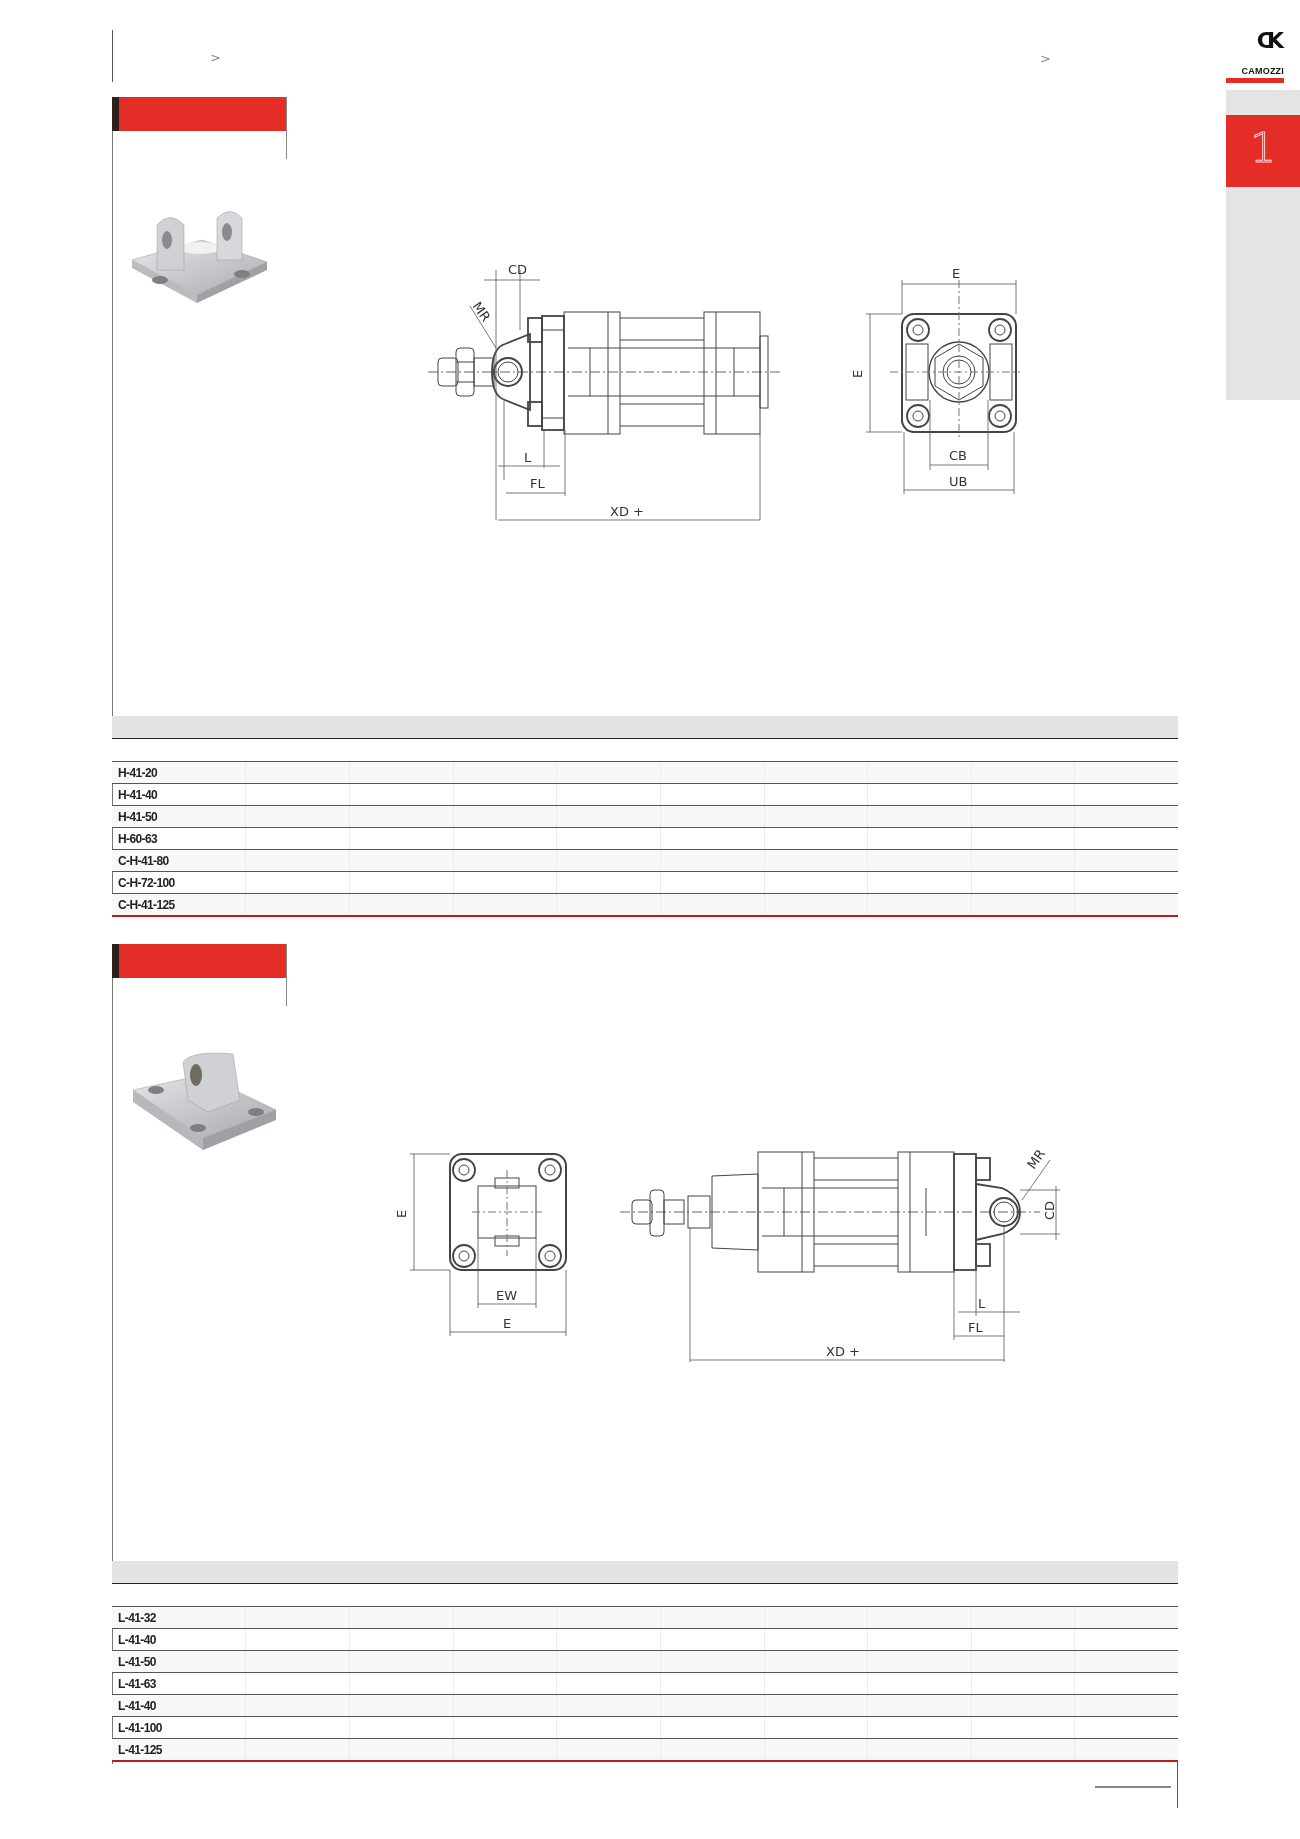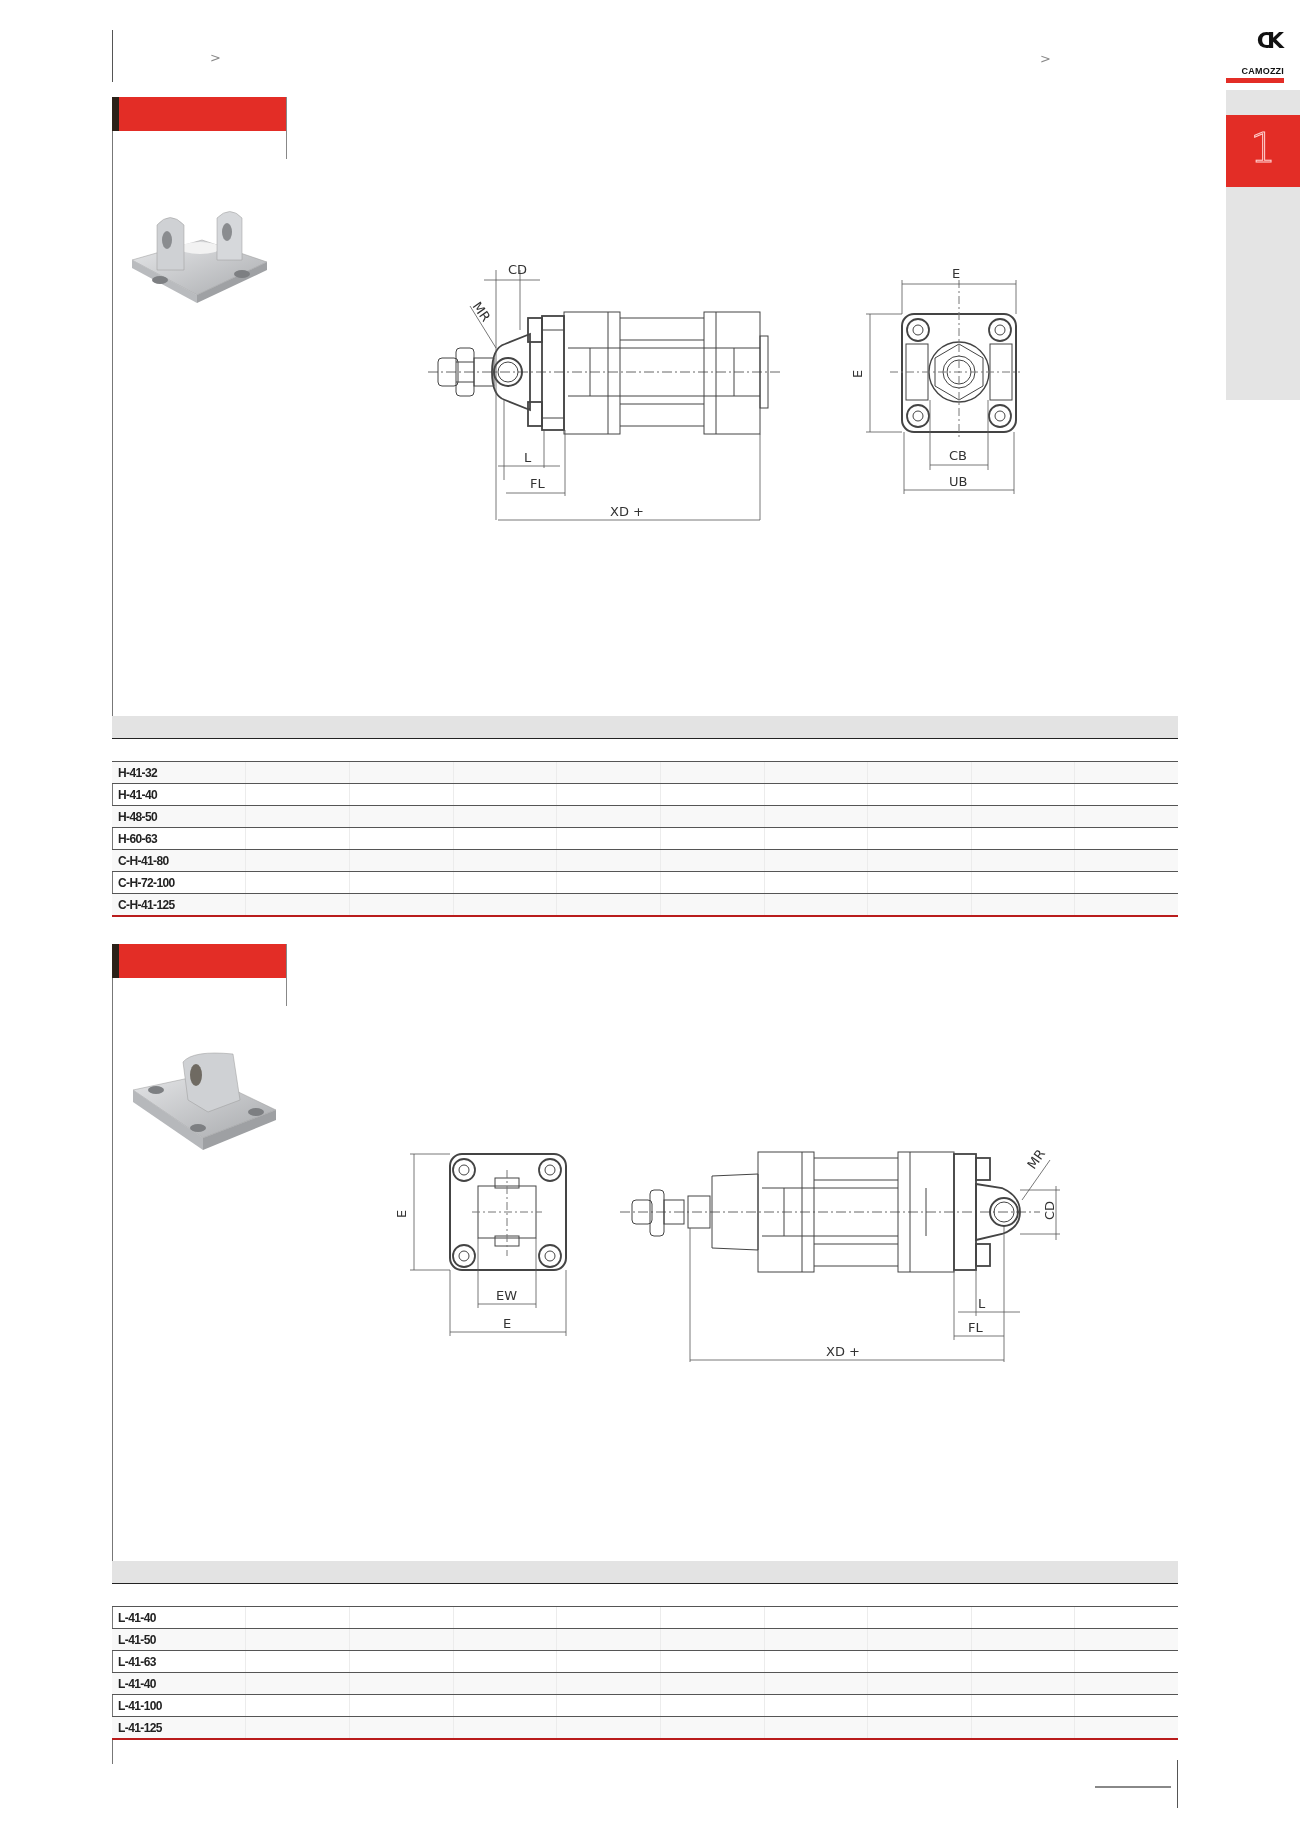--- a/index.html
+++ b/index.html
@@ -199,21 +199,21 @@
         <span></span>
         <span></span>
         <span></span>
         <span></span>
         <span></span>
         <span></span>
         <span></span>
         <span></span>
         <span></span>
       </div>
-      <span class="code">H-41-32</span>
+      <span class="code">H-41-20</span>
     </div>
   <div class="row">
       <div class="col-ticks">
         <span></span>
         <span></span>
         <span></span>
         <span></span>
         <span></span>
         <span></span>
         <span></span>
@@ -229,21 +229,21 @@
         <span></span>
         <span></span>
         <span></span>
         <span></span>
         <span></span>
         <span></span>
         <span></span>
         <span></span>
         <span></span>
       </div>
-      <span class="code">H-48-50</span>
+      <span class="code">H-41-50</span>
     </div>
   <div class="row">
       <div class="col-ticks">
         <span></span>
         <span></span>
         <span></span>
         <span></span>
         <span></span>
         <span></span>
         <span></span>
@@ -403,20 +403,35 @@
   <text x="414" y="40" transform="rotate(-55 414 40)">MR</text>
   <text x="418" y="90" transform="rotate(-90 426 82)">CD</text>
   <text x="358" y="178">L</text>
   <text x="348" y="202">FL</text>
   <text x="206" y="226">XD +</text>
 </svg>
 
 <div class="tbl" style="top:1561px;">
   <div class="head-band"></div>
   <div class="head-row"></div>
+  <div class="row alt">
+      <div class="col-ticks">
+        <span></span>
+        <span></span>
+        <span></span>
+        <span></span>
+        <span></span>
+        <span></span>
+        <span></span>
+        <span></span>
+        <span></span>
+        <span></span>
+      </div>
+      <span class="code">L-41-32</span>
+    </div>
   <div class="row">
       <div class="col-ticks">
         <span></span>
         <span></span>
         <span></span>
         <span></span>
         <span></span>
         <span></span>
         <span></span>
         <span></span>

